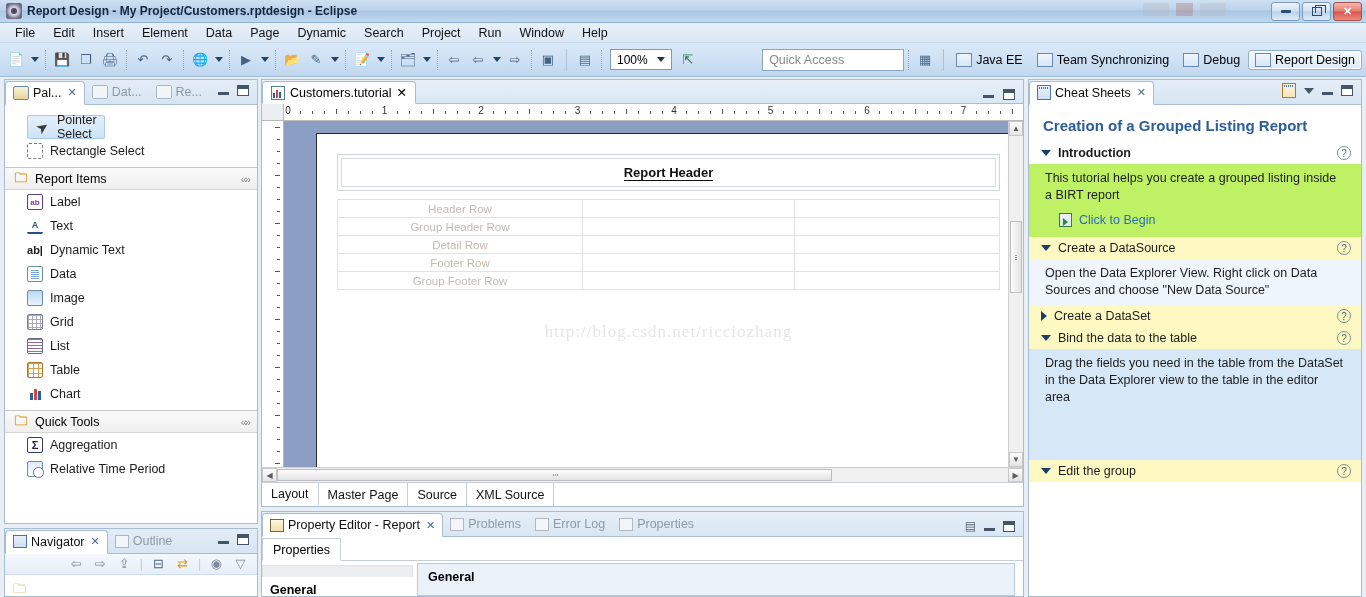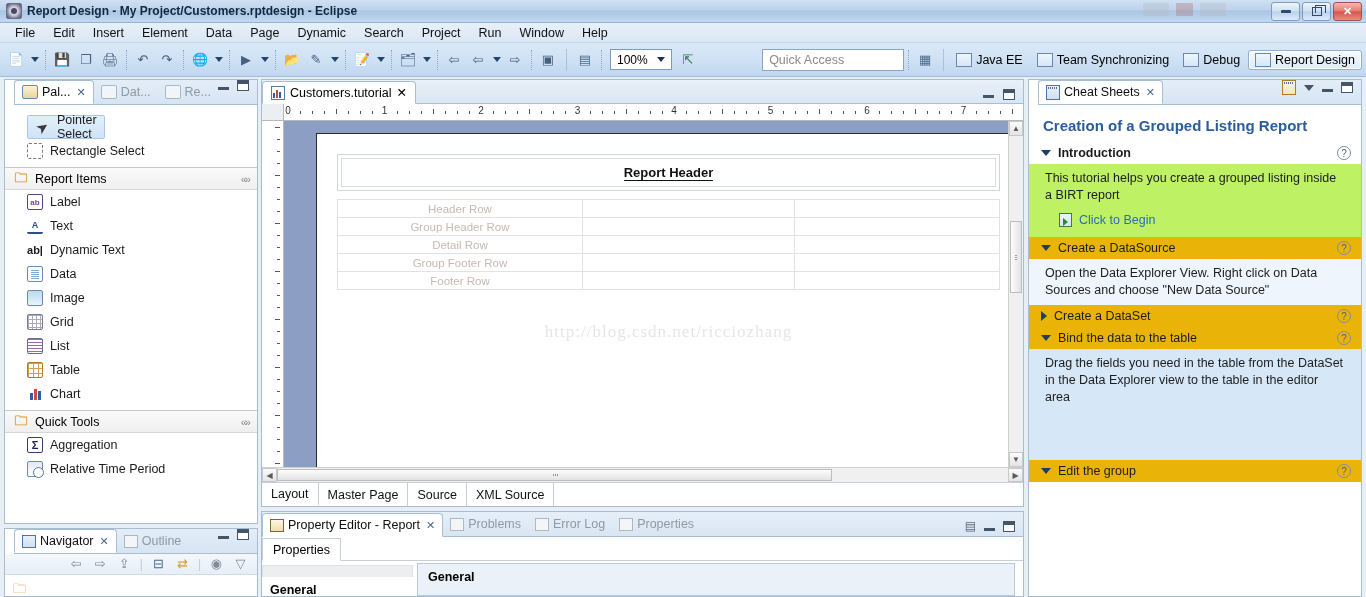--- a/index.html
+++ b/index.html
@@ -60,22 +60,22 @@
   .persp.active { border:1px solid #8fb0cf; background:linear-gradient(to bottom,#f4f9fe,#dcebf9); box-shadow:inset 0 0 0 1px #fff; }
 
   
   .main { flex:1 1 auto; display:flex; min-height:0; background:#e8eef5; }
   .col-left { width:258px; flex:0 0 258px; display:flex; flex-direction:column; padding:2px 0 0 4px; }
   .col-mid  { flex:1 1 auto; display:flex; flex-direction:column; min-width:0; padding:2px 2px 0 3px; }
   .col-right{ width:340px; flex:0 0 340px; display:flex; flex-direction:column; padding:2px 4px 0 2px; }
 
   
   .part { background:#fff; border:1px solid #a9bdd2; display:flex; flex-direction:column; min-height:0; position:relative; }
-  .part-tabs { height:25px; flex:0 0 25px; display:flex; align-items:flex-start; position:relative;
-    background:linear-gradient(to bottom,#e4edf7,#d6e5f3); border-bottom:1px solid #a9bdd2;margin-left:9px; }
+  .part-tabs { height:25px; flex:0 0 25px; display:flex; align-items:center; position:relative;
+    background:linear-gradient(to bottom,#e4edf7,#d6e5f3); border-bottom:1px solid #a9bdd2; }
   .vtab { display:flex; align-items:center; gap:4px; height:24px; padding:0 7px; font-size:12.5px; color:#8e9aa6; white-space:nowrap; }
   .vtab.active { color:#0d0d0d; background:#fff; border:1px solid #a9bdd2; border-bottom:1px solid #fff;
     border-top-left-radius:4px; border-top-right-radius:4px; margin-bottom:-1px; position:relative; z-index:2; }
   .vtab .x { font-size:11px; color:#4a6a8a; margin-left:2px; }
   .part-ctrls { margin-left:auto; display:flex; align-items:center; gap:8px; padding:0 8px 3px 0; }
   .ic-min { width:11px; height:9px; border-bottom:3px solid #44556a; }
   .ic-max { width:12px; height:11px; border:1px solid #44556a; background:#fff; position:relative; }
   .ic-max:before{content:"";position:absolute;left:0;right:0;top:0;height:3px;background:#44556a;}
   .ic-dn { width:0;height:0;border-left:5px solid transparent;border-right:5px solid transparent;border-top:6px solid #44556a; }
 
@@ -199,21 +199,21 @@
   .pe-main { flex:1 1 auto; border:1px solid #b8cade; background:#eaf1f9; margin:2px 8px 0 0; }
   .pe-main-head { font-size:12.5px; font-weight:bold; padding:6px 0 0 10px; }
 
   
   .cheat { flex:1 1 auto; display:flex; flex-direction:column; min-height:0; }
   .cs-ico { width:14px; height:15px; background:linear-gradient(#e8f0fa,#cfe0f2); border:1px solid #4a73a8; position:relative; }
   .cs-ico:before{content:"";position:absolute;left:1px;right:1px;top:1px;height:2px;background:repeating-linear-gradient(to right,#4a73a8 0 1px,transparent 1px 2px);}
   .cs-body { flex:1 1 auto; background:#fff; overflow:hidden; }
   .cs-title { font-size:15px; font-weight:bold; color:#2b5c9b; padding:12px 14px 8px 14px; }
   .cs-sect { display:flex; align-items:center; gap:7px; padding:4px 10px 4px 12px; font-size:12.5px; color:#1c1c1c; }
-  .cs-sect.shade { background:#eab308; }
+  .cs-sect.shade { background:#fef9c3; }
   .cs-tri { width:0;height:0; }
   .cs-tri.down { border-left:5px solid transparent; border-right:5px solid transparent; border-top:6px solid #1c3e66; }
   .cs-tri.right { border-top:5px solid transparent; border-bottom:5px solid transparent; border-left:6px solid #1c3e66; }
   .cs-help { margin-left:auto; width:14px; height:14px; border-radius:50%; border:1px solid #7e8d9c;
     display:flex; align-items:center; justify-content:center; font-size:10px; color:#55636f; }
   .cs-para { font-size:12.5px; line-height:17px; color:#1c1c1c; padding:6px 16px 6px 16px; }
   .cs-pane { background:#eff5fc; }
   .cs-pane.blue { background:#d6e7f8; }
   .cs-link { display:flex; align-items:center; gap:7px; padding:3px 0 10px 30px; }
   .cs-link a { color:#2b6cb8; font-size:12.5px; text-decoration:none; }
@@ -613,26 +613,26 @@
                         <td class="c1">Group Header Row</td>
                         <td class="c2"></td>
                         <td></td>
                       </tr>
                       <tr>
                         <td class="c1">Detail Row</td>
                         <td class="c2"></td>
                         <td></td>
                       </tr>
                       <tr>
-                        <td class="c1">Group Footer Row</td>
+                        <td class="c1">Footer Row</td>
                         <td class="c2"></td>
                         <td></td>
                       </tr>
                       <tr>
-                        <td class="c1">Footer Row</td>
+                        <td class="c1">Group Footer Row</td>
                         <td class="c2"></td>
                         <td></td>
                       </tr>
                     </tbody>
                 </table>
                 <div class="watermark">http://blog.csdn.net/ricciozhang</div>
               </div>
             </div>
             <div class="vscroll">
               <div class="vs-up">▲</div>

